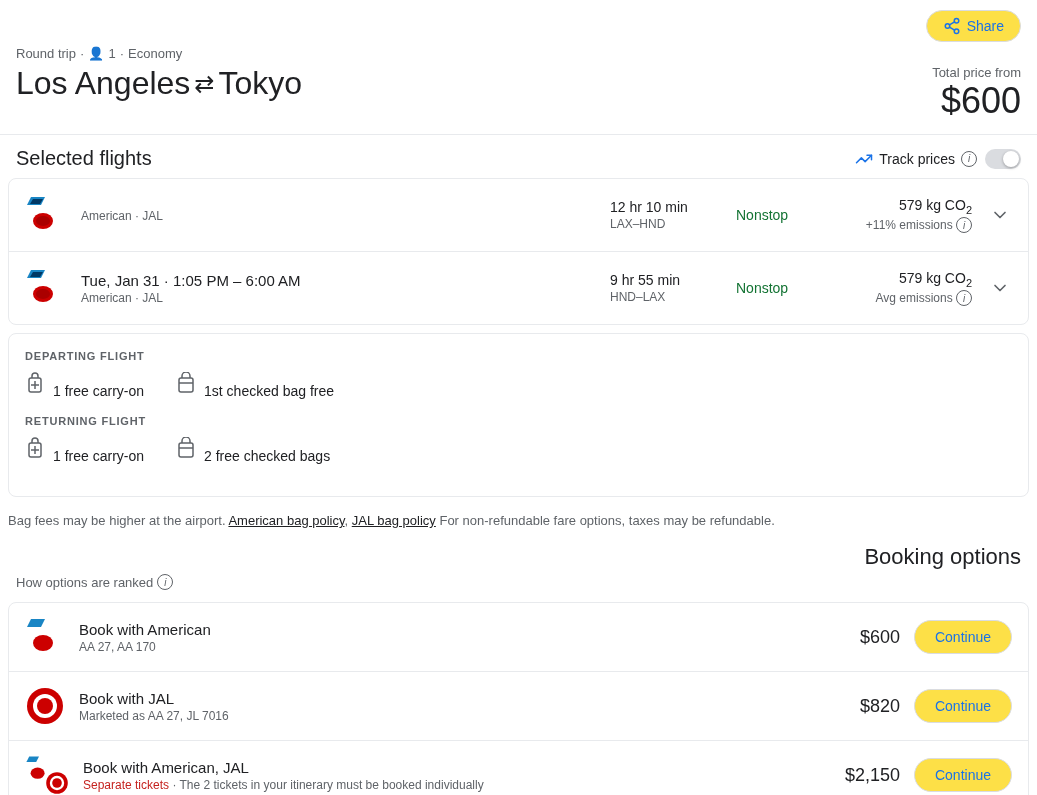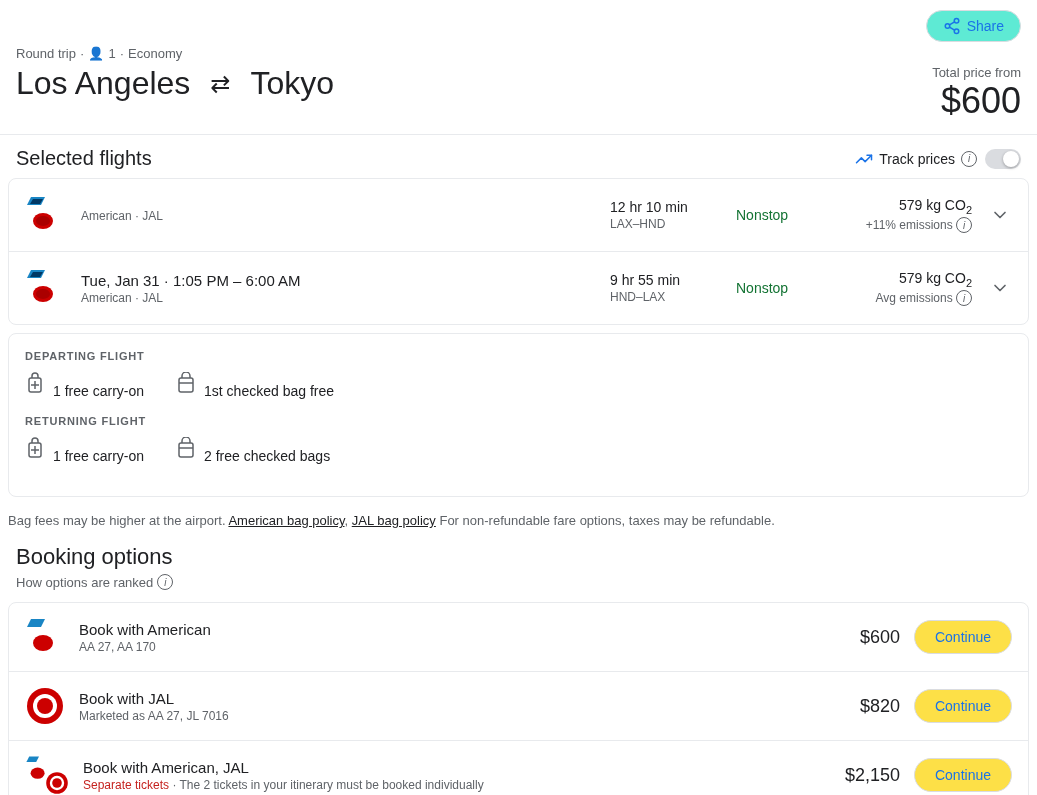--- a/index.html
+++ b/index.html
@@ -17,21 +17,21 @@
       justify-content: flex-end;
       padding: 10px 16px 0;
     }
     .share-btn {
       display: flex;
       align-items: center;
       gap: 6px;
       border: 1px solid #dadce0;
       border-radius: 20px;
       padding: 6px 16px;
-      background: #5eead4;
+      background: #fde047;
       cursor: pointer;
       font-size: 14px;
       color: #1a73e8;
       font-weight: 500;
     }
     .share-btn svg { color: #1a73e8; }
     .header {
       padding: 4px 16px 12px;
     }
     .trip-meta {
@@ -47,21 +47,21 @@
       display: flex;
       justify-content: space-between;
       align-items: flex-start;
     }
     .trip-title {
       font-size: 32px;
       font-weight: 400;
       color: #202124;
       display: flex;
       align-items: center;
-      gap: 20px;
+      gap: 4px;
     }
     .price-block {
       text-align: right;
     }
     .price-label {
       font-size: 13px;
       color: #5f6368;
     }
     .price-value {
       font-size: 36px;
@@ -226,20 +226,21 @@
       color: #202124;
       text-decoration: underline;
     }
     .booking-section {
       padding: 16px 16px 0;
     }
     .booking-title {
       font-size: 22px;
       font-weight: 400;
       color: #202124;
+      text-align: right;
     }
     .ranking-text {
       font-size: 13px;
       color: #5f6368;
       margin-top: 4px;
       display: flex;
       align-items: center;
       gap: 4px;
     }
     .booking-options {

